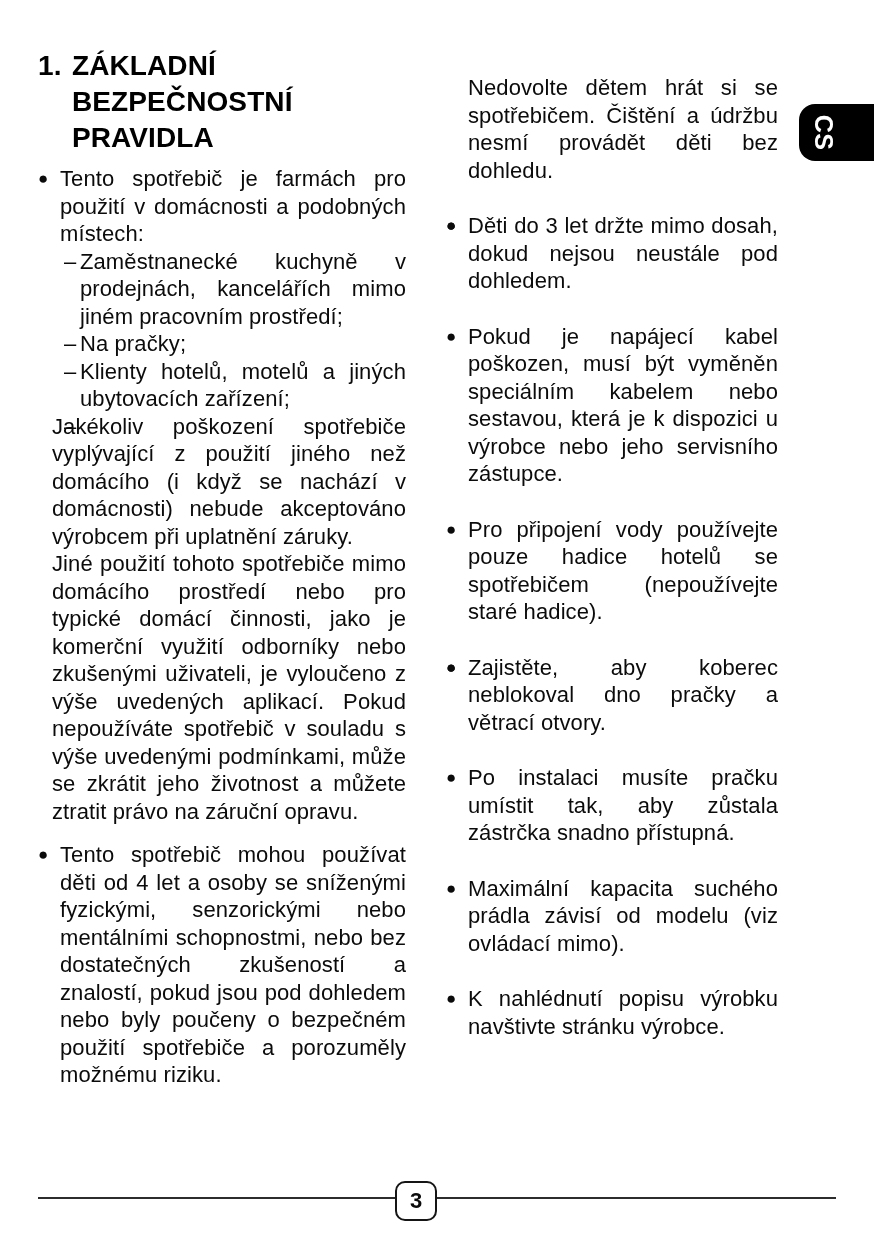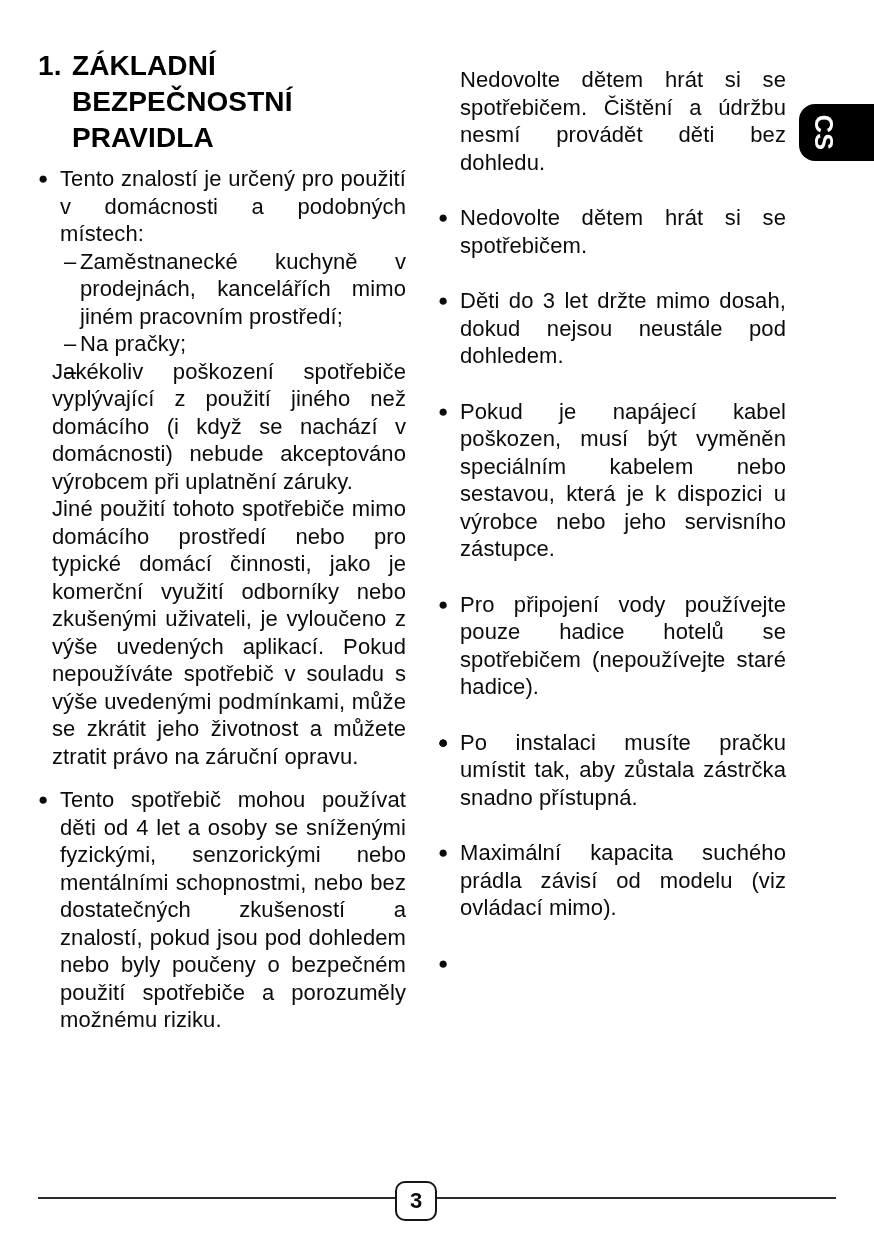--- a/index.html
+++ b/index.html
@@ -26,21 +26,21 @@
     font-weight:bold;
     font-size:28px;
     line-height:36px;
     text-align:left;
     color:#000;
     margin-bottom:9px;
   }
   .h-num{width:34px;flex:0 0 34px;}
   .h-text{max-width:262px;}
 
-  .block{position:relative;margin:8px;}
+  .block{position:relative;margin:16px;}
   .block .marker{position:absolute;left:0;top:0;}
   .bullet{padding-left:22px;}
   .bullet .marker{font-size:17px;line-height:27.5px;}
   .cont{padding-left:22px;}
   .para{padding-left:14px;}
   .sub{padding-left:42px;}
   .sub .marker{left:26px;font-size:22px;}
   .col-left .block{margin:0;}
   .col-left .gap-top{margin-top:16px;}
   .col-right .block{margin-bottom:28px;}
@@ -84,41 +84,41 @@
 </head>
 <body>
 
 <div class="page">
 
   <div class="col col-left" id="col-left">
     <div class="heading">
       <span class="h-num">1.</span>
       <span class="h-text">ZÁKLADNÍ BEZPEČNOSTNÍ PRAVIDLA</span>
     </div>
-  <div class="block bullet"><span class="marker">●</span><span class="text">Tento znalostí je určený pro použití v domácnosti a podobných místech:</span></div>
+  <div class="block bullet"><span class="marker">●</span><span class="text">Tento spotřebič je farmách pro použití v domácnosti a podobných místech:</span></div>
       <div class="block sub"><span class="marker">–</span><span class="text">Zaměstnanecké kuchyně v prodejnách, kancelářích mimo jiném pracovním prostředí;</span></div>
       <div class="block sub"><span class="marker">–</span><span class="text">Na pračky;</span></div>
-      <div class="block sub"><span class="marker">–</span></div>
+      <div class="block sub"><span class="marker">–</span><span class="text">Klienty hotelů, motelů a jiných ubytovacích zařízení;</span></div>
       <div class="block sub"><span class="marker">–</span></div>
       <div class="block para"><span class="text">Jakékoliv poškození spotřebiče vyplývající z použití jiného než domácího (i když se nachází v domácnosti) nebude akceptováno výrobcem při uplatnění záruky.</span></div>
       <div class="block para"><span class="text">Jiné použití tohoto spotřebiče mimo domácího prostředí nebo pro typické domácí činnosti, jako je komerční využití odborníky nebo zkušenými uživateli, je vyloučeno z výše uvedených aplikací. Pokud nepoužíváte spotřebič v souladu s výše uvedenými podmínkami, může se zkrátit jeho životnost a můžete ztratit právo na záruční opravu.</span></div>
       <div class="block bullet gap-top"><span class="marker">●</span><span class="text">Tento spotřebič mohou používat děti od 4 let a osoby se sníženými fyzickými, senzorickými nebo mentálními schopnostmi, nebo bez dostatečných zkušeností a znalostí, pokud jsou pod dohledem nebo byly poučeny o bezpečném použití spotřebiče a porozuměly možnému riziku.</span></div>
     </div>
 
   <div class="col col-right" id="col-right">
       <div class="block cont"><span class="text">Nedovolte dětem hrát si se spotřebičem. Čištění a údržbu nesmí provádět děti bez dohledu.</span></div>
-      <div class="block bullet"><span class="marker">●</span><span class="text">Nedovolte dětem hrát si se spotřebičem.</span></div>
+      <div class="block bullet"><span class="marker">●</span></div>
       <div class="block bullet"><span class="marker">●</span><span class="text">Děti do 3 let držte mimo dosah, dokud nejsou neustále pod dohledem.</span></div>
       <div class="block bullet"><span class="marker">●</span><span class="text">Pokud je napájecí kabel poškozen, musí být vyměněn speciálním kabelem nebo sestavou, která je k dispozici u výrobce nebo jeho servisního zástupce.</span></div>
       <div class="block bullet"><span class="marker">●</span><span class="text">Pro připojení vody používejte pouze hadice hotelů se spotřebičem (nepoužívejte staré hadice).</span></div>
       <div class="block bullet"><span class="marker">●</span></div>
-      <div class="block bullet"><span class="marker">●</span></div>
+      <div class="block bullet"><span class="marker">●</span><span class="text">Zajistěte, aby koberec neblokoval dno pračky a větrací otvory.</span></div>
       <div class="block bullet"><span class="marker">●</span><span class="text">Po instalaci musíte pračku umístit tak, aby zůstala zástrčka snadno přístupná.</span></div>
       <div class="block bullet"><span class="marker">●</span><span class="text">Maximální kapacita suchého prádla závisí od modelu (viz ovládací mimo).</span></div>
-      <div class="block bullet"><span class="marker">●</span></div>
+      <div class="block bullet"><span class="marker">●</span><span class="text">K nahlédnutí popisu výrobku navštivte stránku výrobce.</span></div>
     </div>
 
   <div class="cs-tab">
     <span class="cs-text">CS</span>
   </div>
 
   <div class="footer-rule"></div>
   <div class="page-number-box">
     <span>3</span>
   </div>

